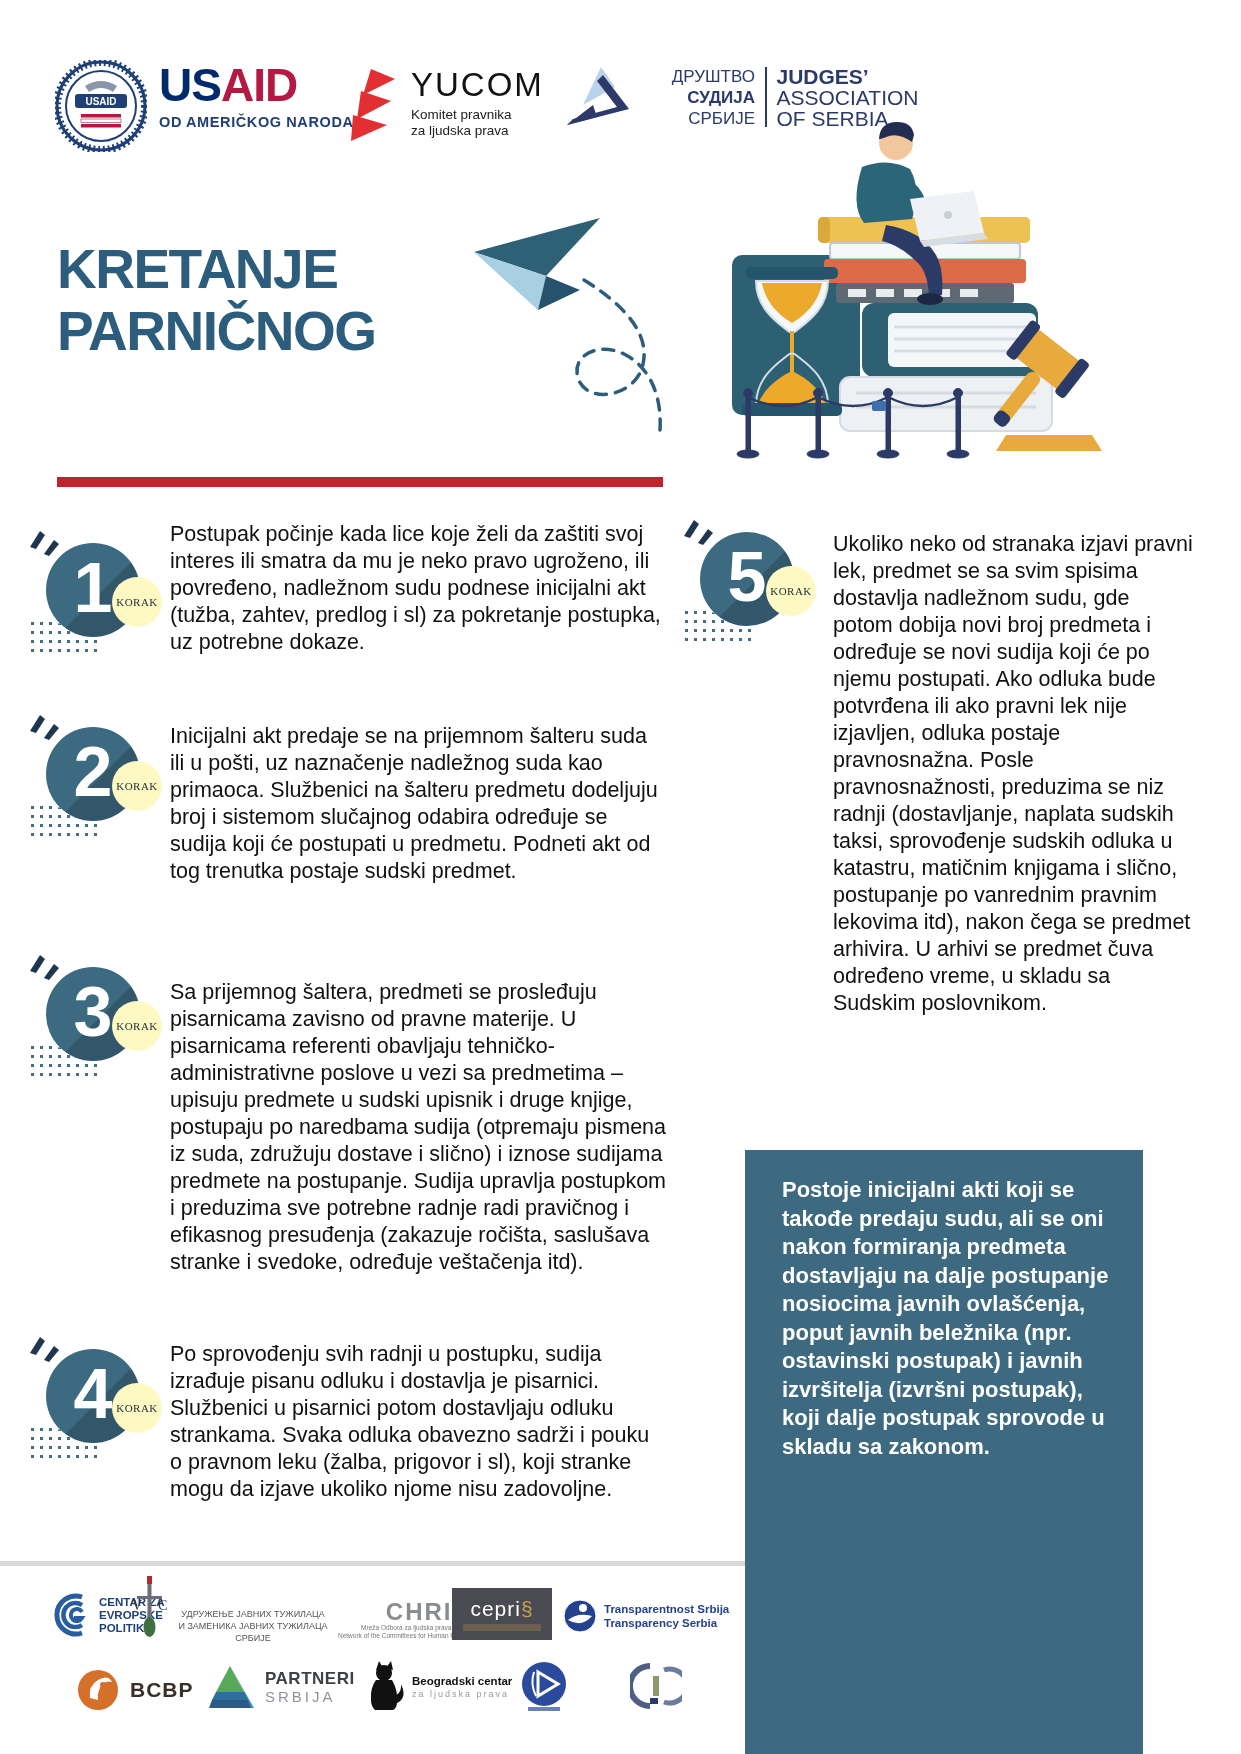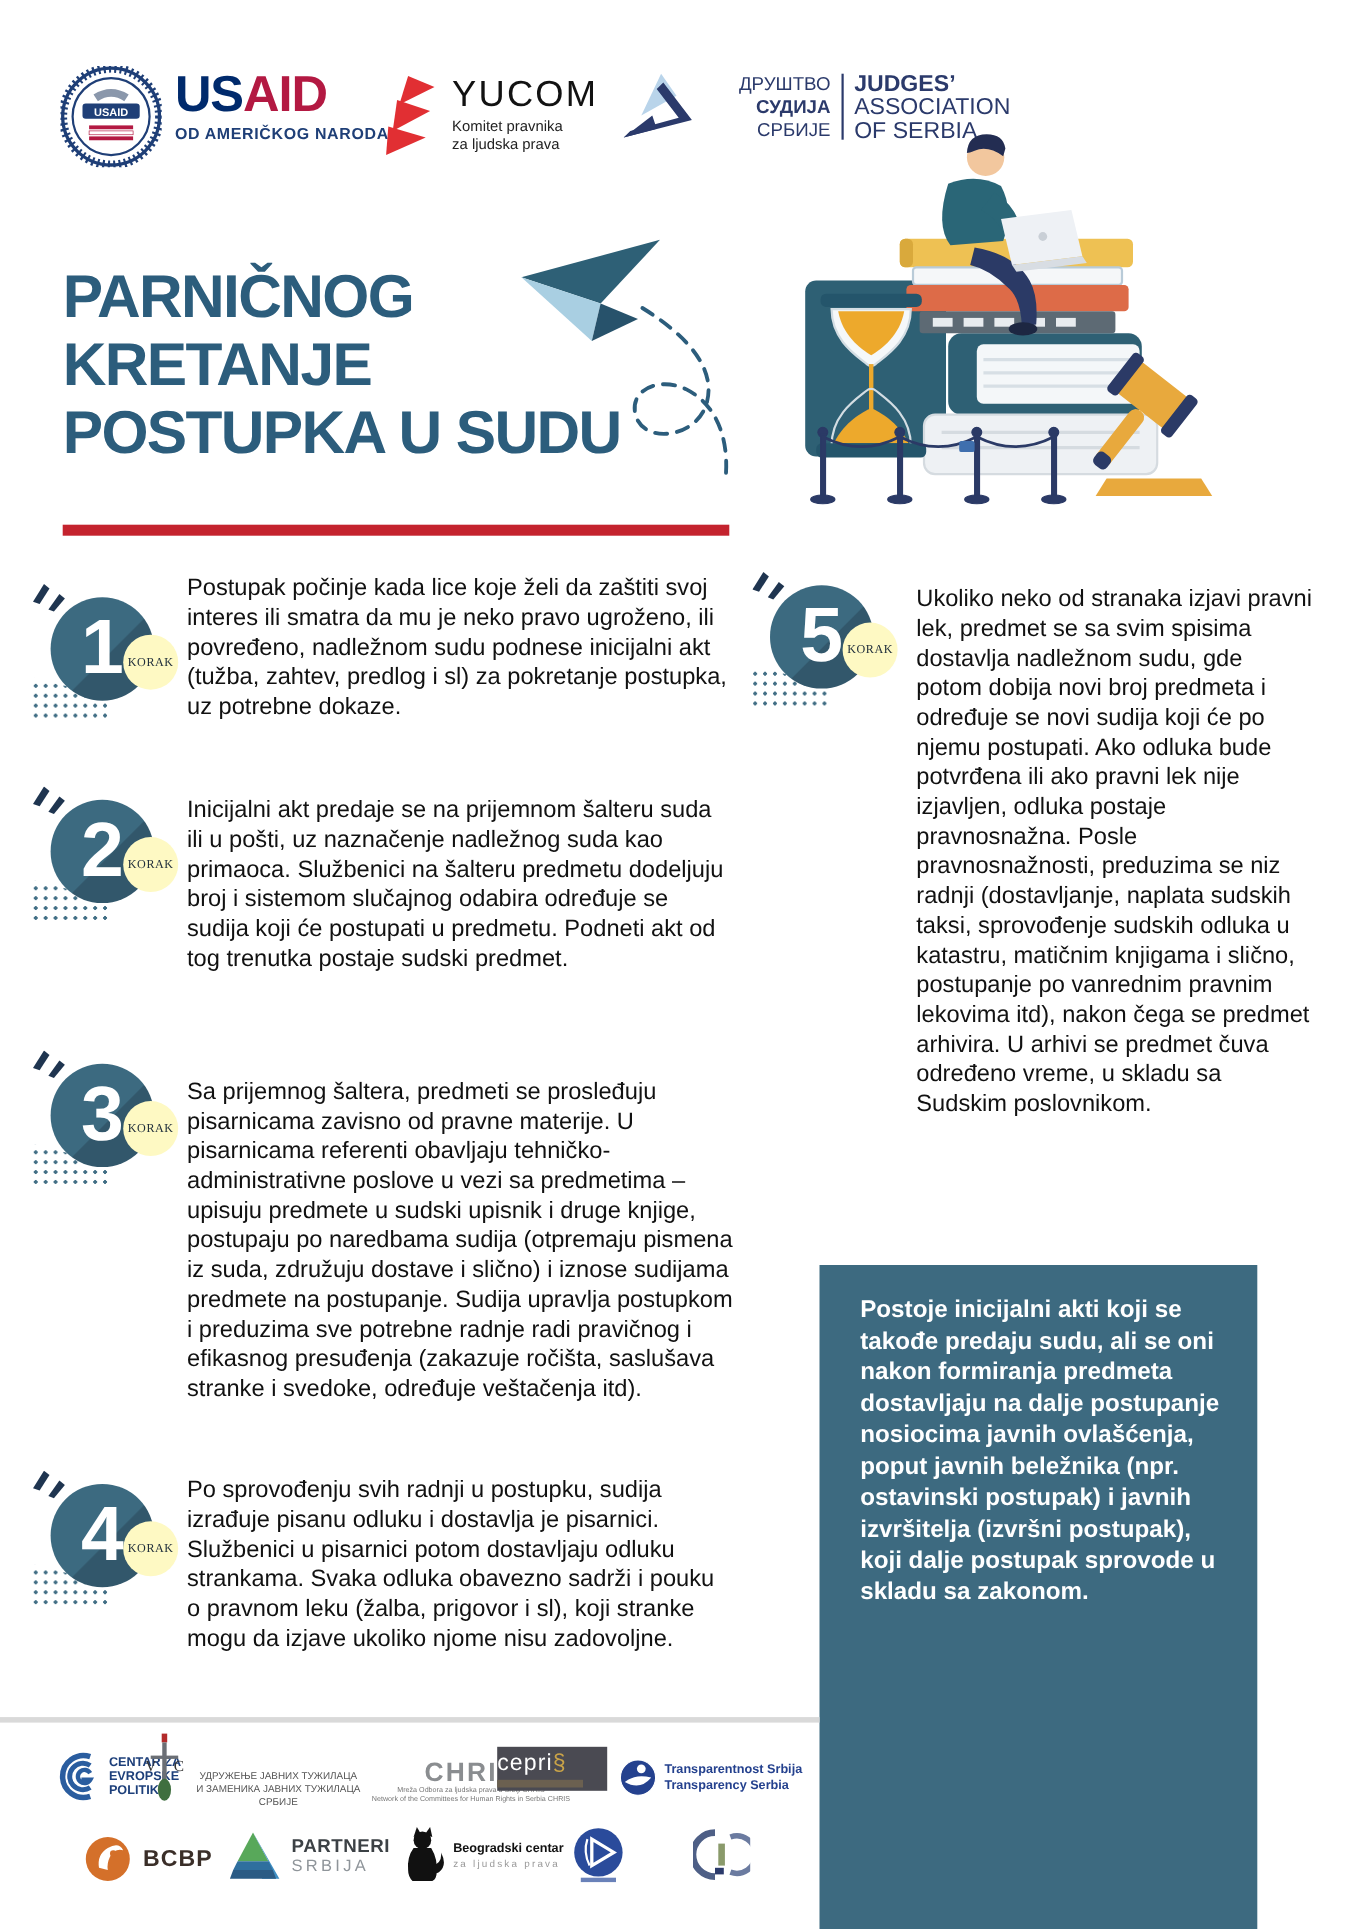--- a/index.html
+++ b/index.html
@@ -48,21 +48,21 @@
   .ovp{position:absolute;left:40px;top:430px;display:flex;align-items:center;}
   .ovp-text{color:#fff;font-size:23px;line-height:31px;font-weight:bold;margin-left:18px;letter-spacing:.5px;}
 
   
   .footline{position:absolute;left:0;top:1561px;width:745px;height:5px;background:#d9d9d9;}
   .plogo{position:absolute;display:flex;align-items:center;}
   .cep-txt{font-size:11.5px;font-weight:bold;color:#1d3f7a;line-height:13px;margin-left:5px;}
   .upts{font-size:9px;color:#555;line-height:12px;text-align:center;}
   .chris-word{font-size:24px;font-weight:bold;color:#8a8d90;letter-spacing:2px;text-align:center;line-height:24px;}
   .chris-sub{font-size:6.5px;color:#777;text-align:center;line-height:8px;}
-  .cepris-box{width:100px;height:40px;background:#4a4a52;display:flex;flex-direction:column;align-items:flex-start;justify-content:center;}
+  .cepris-box{width:100px;height:52px;background:#4a4a52;display:flex;flex-direction:column;align-items:center;justify-content:center;}
   .cepris-word{color:#fff;font-size:21px;letter-spacing:1px;line-height:22px;}
   .cepris-s{color:#c9a348;}
   .cepris-bar{margin-top:4px;width:78px;height:7px;background:#6b6050;font-size:5px;color:#cdb37a;text-align:center;line-height:7px;overflow:hidden;}
   .tr-txt{font-size:11.5px;font-weight:bold;color:#24418e;line-height:14px;margin-left:6px;}
   .bcbp-word{font-size:21px;font-weight:bold;color:#3a2e28;margin-left:10px;letter-spacing:1px;}
   .par-l1{font-size:17px;font-weight:bold;color:#3c4145;line-height:19px;letter-spacing:.5px;}
   .par-l2{font-size:15px;color:#8f959a;line-height:18px;letter-spacing:3px;}
   .bg-l1{font-size:11.5px;font-weight:bold;color:#111;line-height:13px;}
   .bg-l2{font-size:9px;color:#999;letter-spacing:2px;line-height:12px;}
 </style>
@@ -120,23 +120,22 @@
       <div class="jdg-div"></div>
       <div class="jdg-en">
         <div class="b700">JUDGES’</div>
         <div>ASSOCIATION</div>
         <div>OF SERBIA</div>
       </div>
     </div>
   </div>
 
   <div class="title">
+    <div>KRETANJE</div>
     <div>PARNIČNOG</div>
-    <div>KRETANJE</div>
-    <div>POSTUPKA U SUDU</div>
   </div>
   <div class="redbar"></div>
 
   <svg style="position:absolute;left:468px;top:212px" width="140" height="110" viewBox="0 0 140 110">
     <polygon points="6,40 132,6 78,64" fill="#2e6076"></polygon>
     <polygon points="6,40 78,64 70,98" fill="#a9cfe2"></polygon>
     <polygon points="78,64 70,98 112,78" fill="#27526b"></polygon>
   </svg>
   <svg style="position:absolute;left:556px;top:272px" width="170" height="195" viewBox="0 0 170 195">
     <path d="M28,8 C70,34 96,64 86,96 C76,126 30,132 22,106 C15,82 44,70 68,82 C94,95 106,124 104,158" fill="none" stroke="#2c5d7c" stroke-width="3.5" stroke-dasharray="11 9" stroke-linecap="round"></path>

